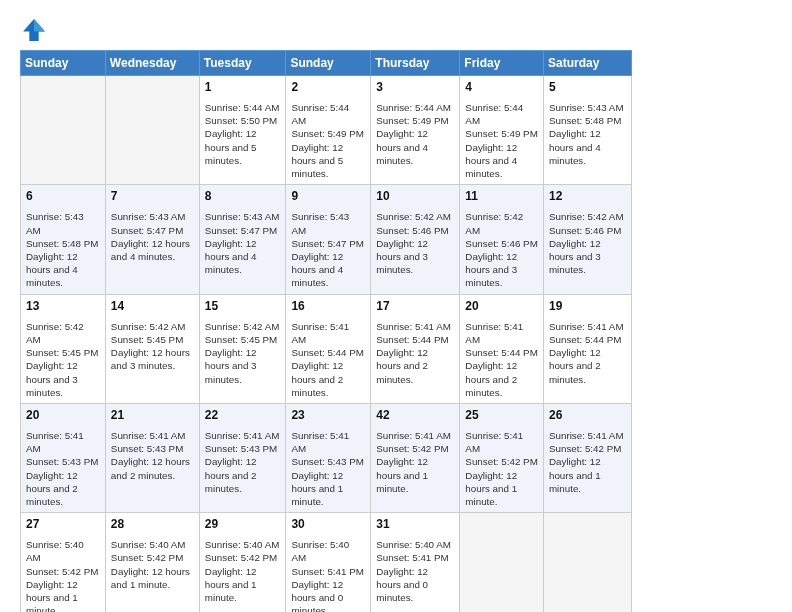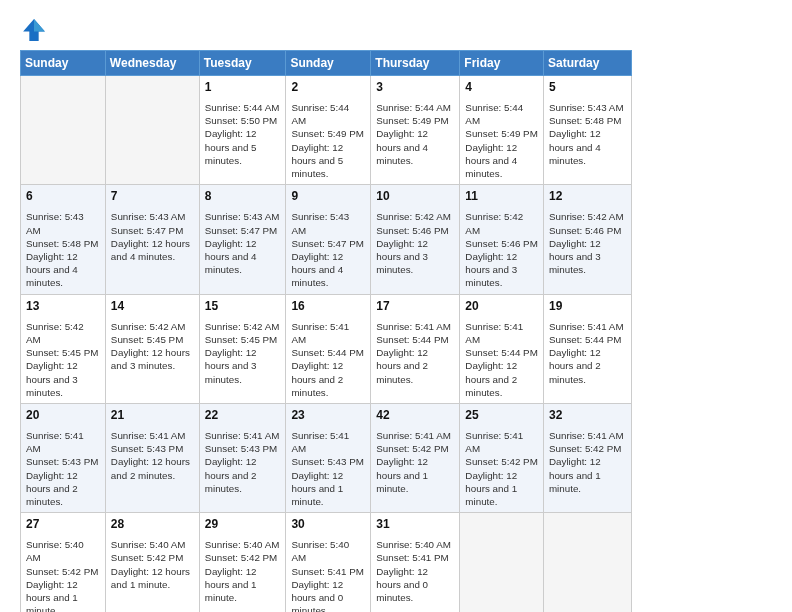--- a/index.html
+++ b/index.html
@@ -232,21 +232,21 @@
           </td>
           <td>
             <div class="day-num">42</div>
             <div class="day-detail">Sunrise: 5:41 AM<br>Sunset: 5:42 PM<br>Daylight: 12 hours and 1 minute.</div>
           </td>
           <td>
             <div class="day-num">25</div>
             <div class="day-detail">Sunrise: 5:41 AM<br>Sunset: 5:42 PM<br>Daylight: 12 hours and 1 minute.</div>
           </td>
           <td>
-            <div class="day-num">32</div>
+            <div class="day-num">26</div>
             <div class="day-detail">Sunrise: 5:41 AM<br>Sunset: 5:42 PM<br>Daylight: 12 hours and 1 minute.</div>
           </td>
         </tr>
         <tr>
           <td>
             <div class="day-num">27</div>
             <div class="day-detail">Sunrise: 5:40 AM<br>Sunset: 5:42 PM<br>Daylight: 12 hours and 1 minute.</div>
           </td>
           <td>
             <div class="day-num">28</div>

